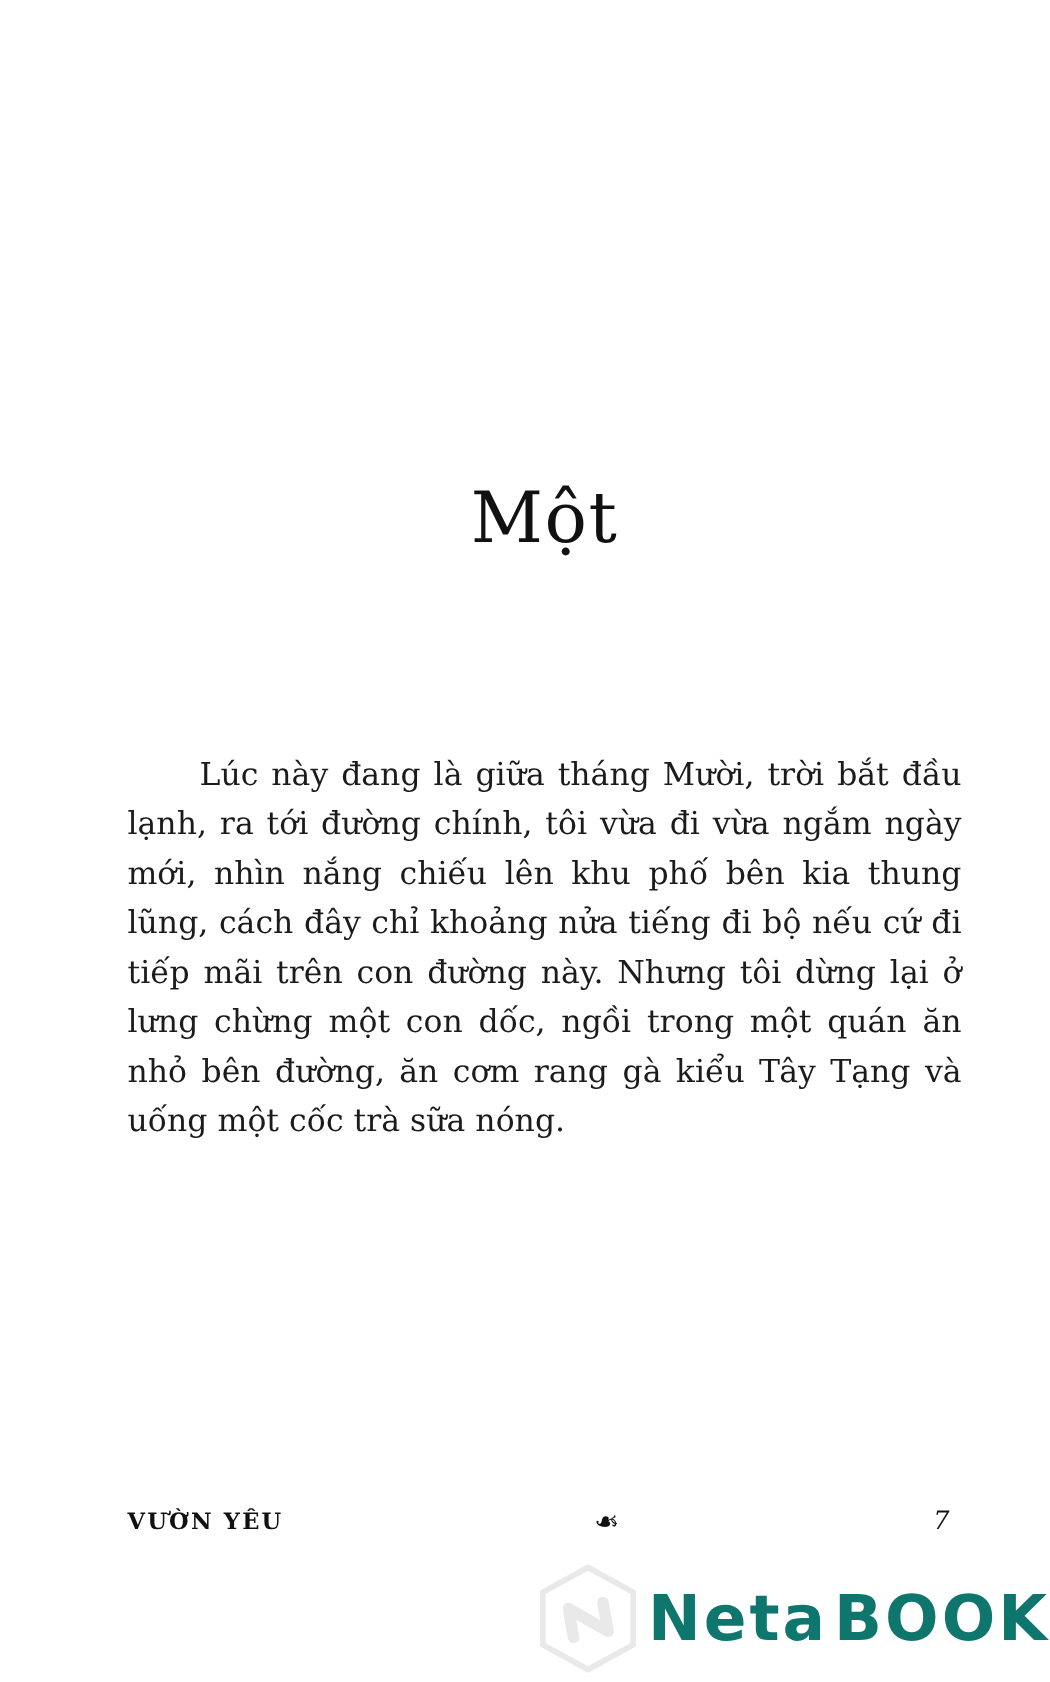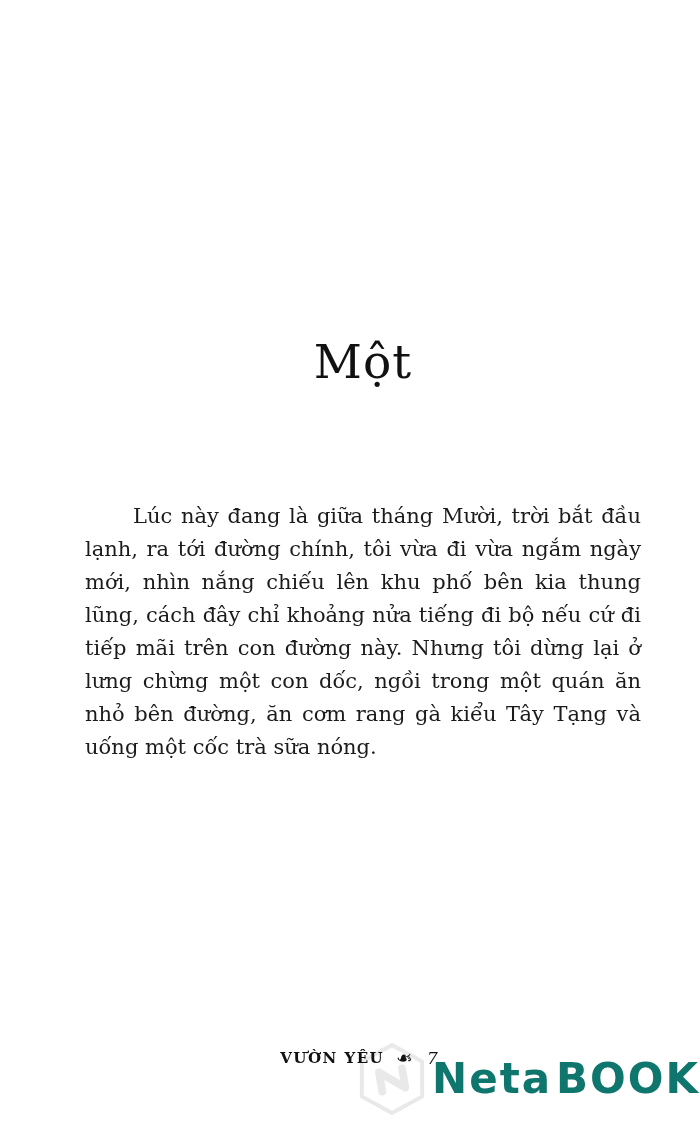--- a/index.html
+++ b/index.html
@@ -22,21 +22,20 @@
   .chapter-title {
     position: absolute;
     top: 318px;
     left: 85px;
     width: 556px;
     text-align: center;
     font-size: 47px;
     font-weight: 500;
     letter-spacing: 1px;
     color: #111111;
-    margin-top: 16px;
   }
   .body-text {
     position: absolute;
     top: 500px;
     left: 85px;
     width: 556px;
     font-size: 21px;
     line-height: 33px;
     text-align: justify;
     color: #1b1b1b;
@@ -62,24 +61,24 @@
     color: #0f766e;
     letter-spacing: 2px;
     line-height: 1;
     margin-left: 4px;
   }
   .wm-big  { font-size: 42px; }
   
   .footer {
     position: absolute;
     left: 85px;
-    top: 1048px;
+    top: 1004px;
     width: 548px;
     display: flex;
-    justify-content: center;
+    justify-content: space-between;
     align-items: center;
     z-index: 2;
     color: #111111;
   }
   .footer-book-title {
     font-size: 15px;
     font-weight: bold;
     letter-spacing: 1.5px;
   }
   .footer-ornament {

